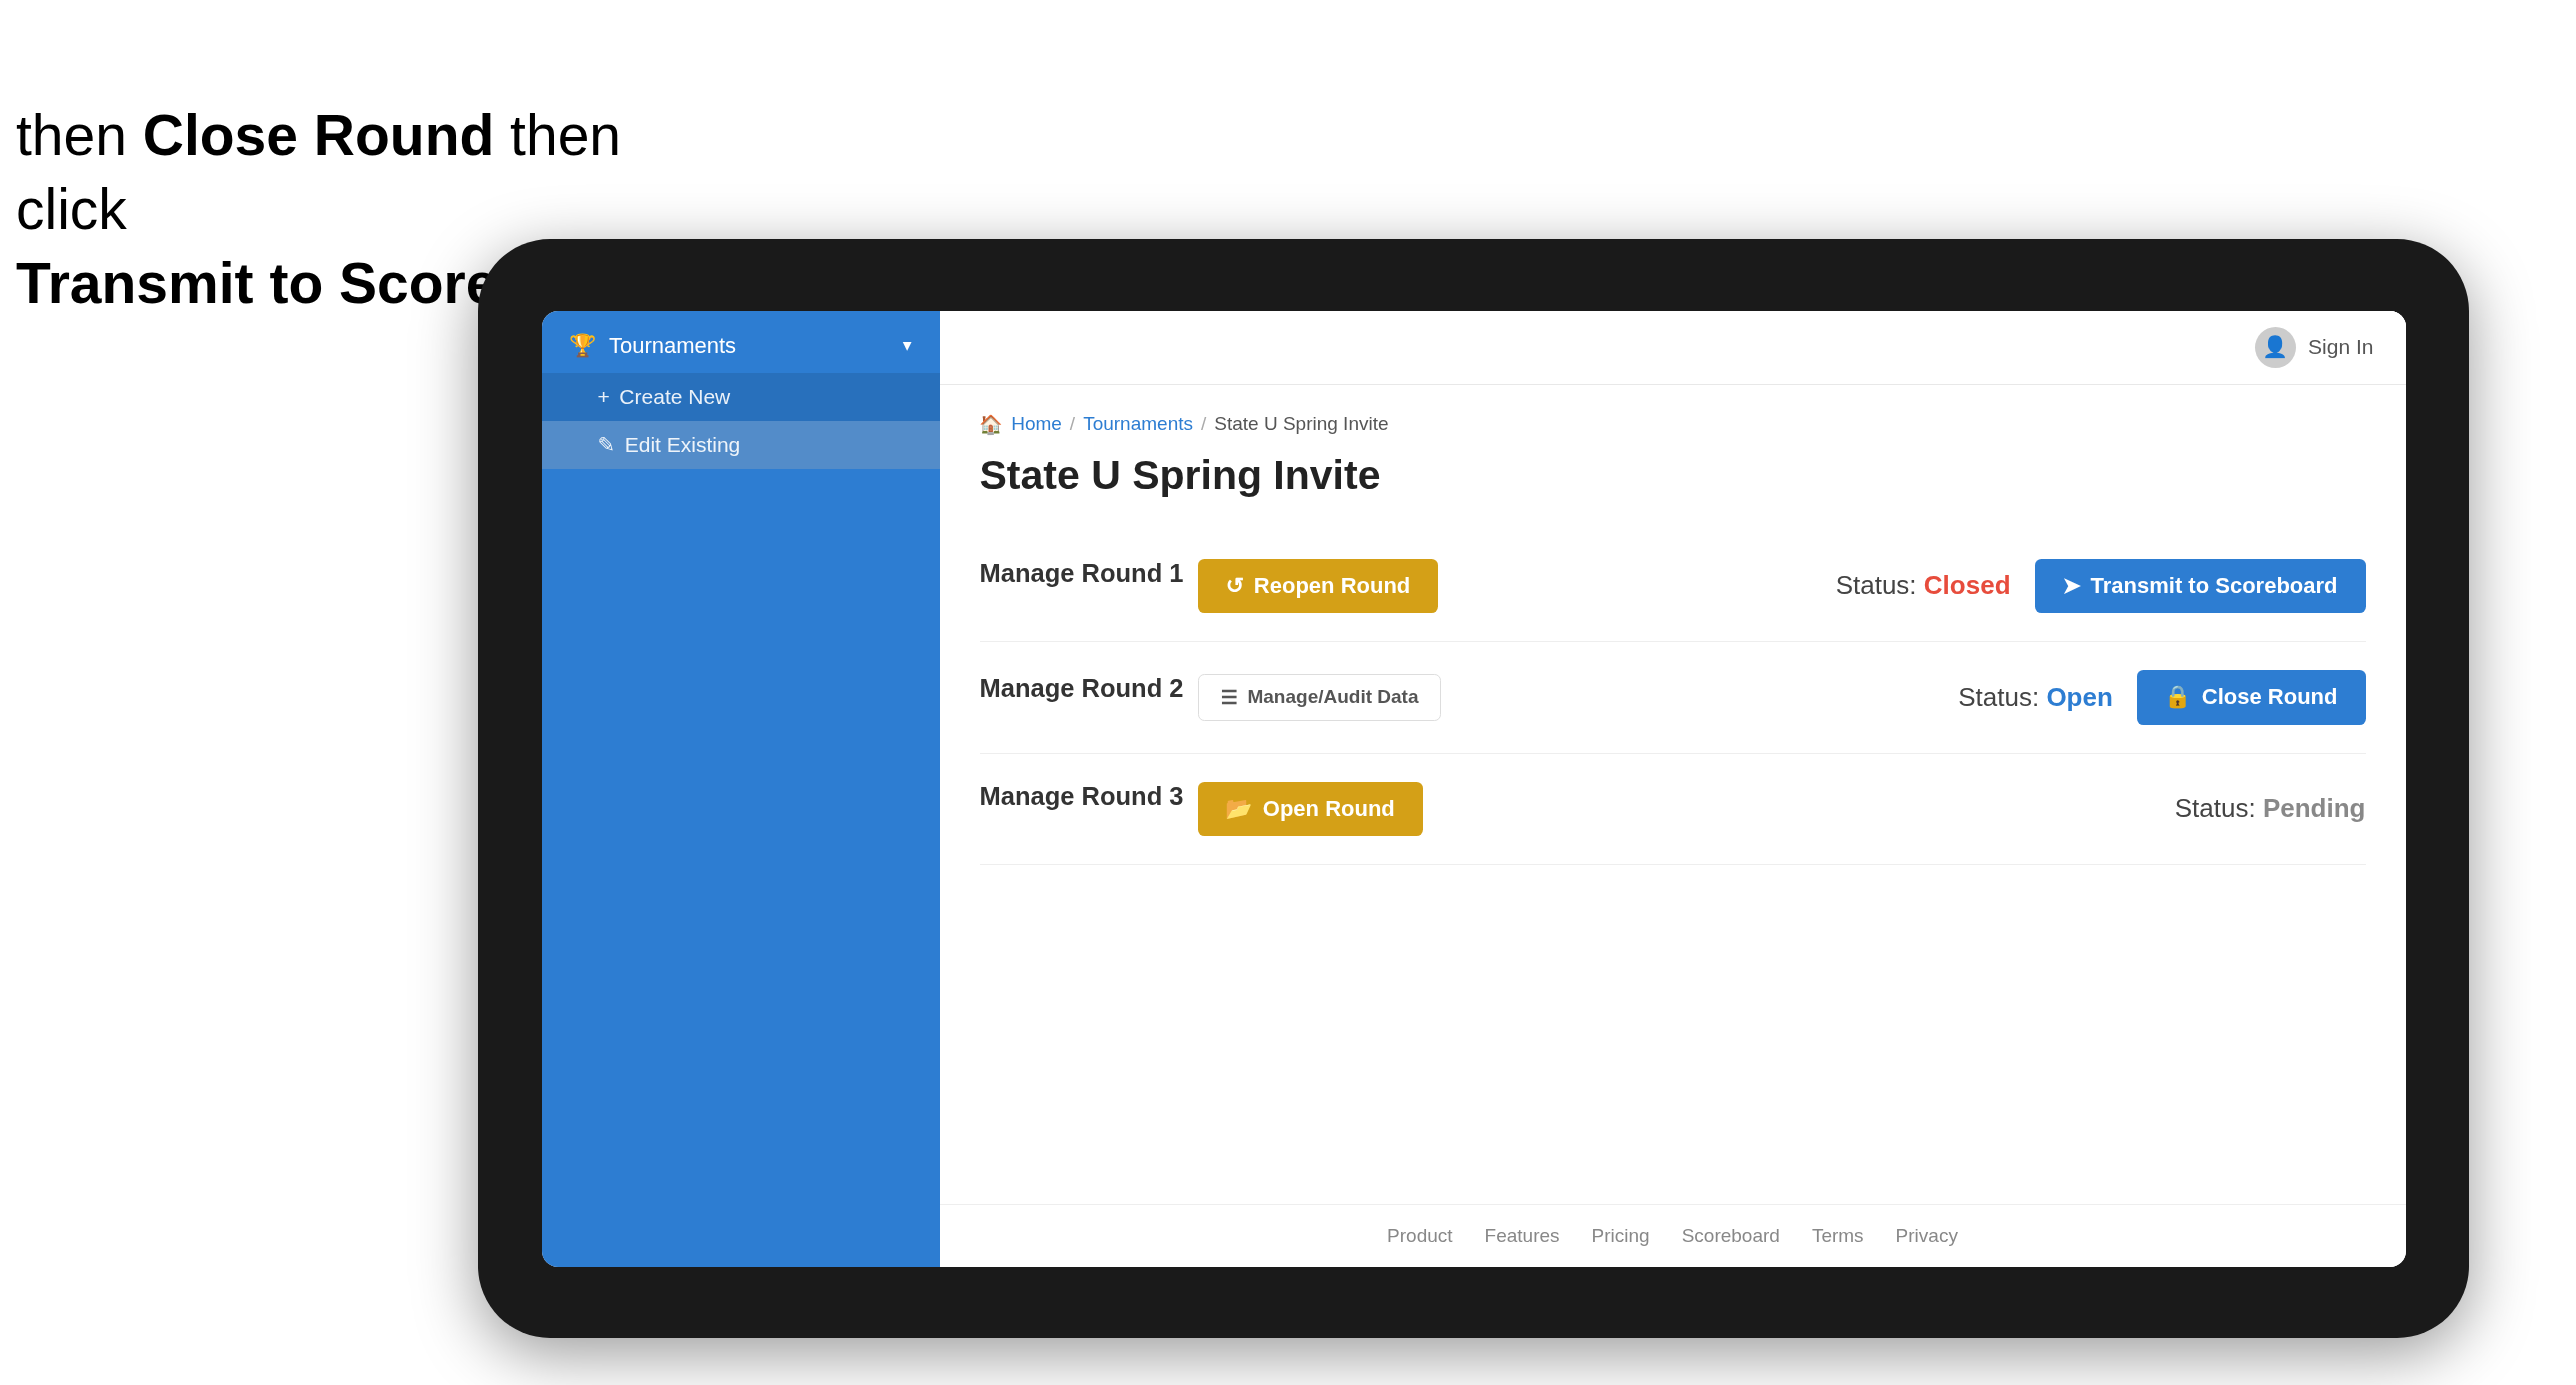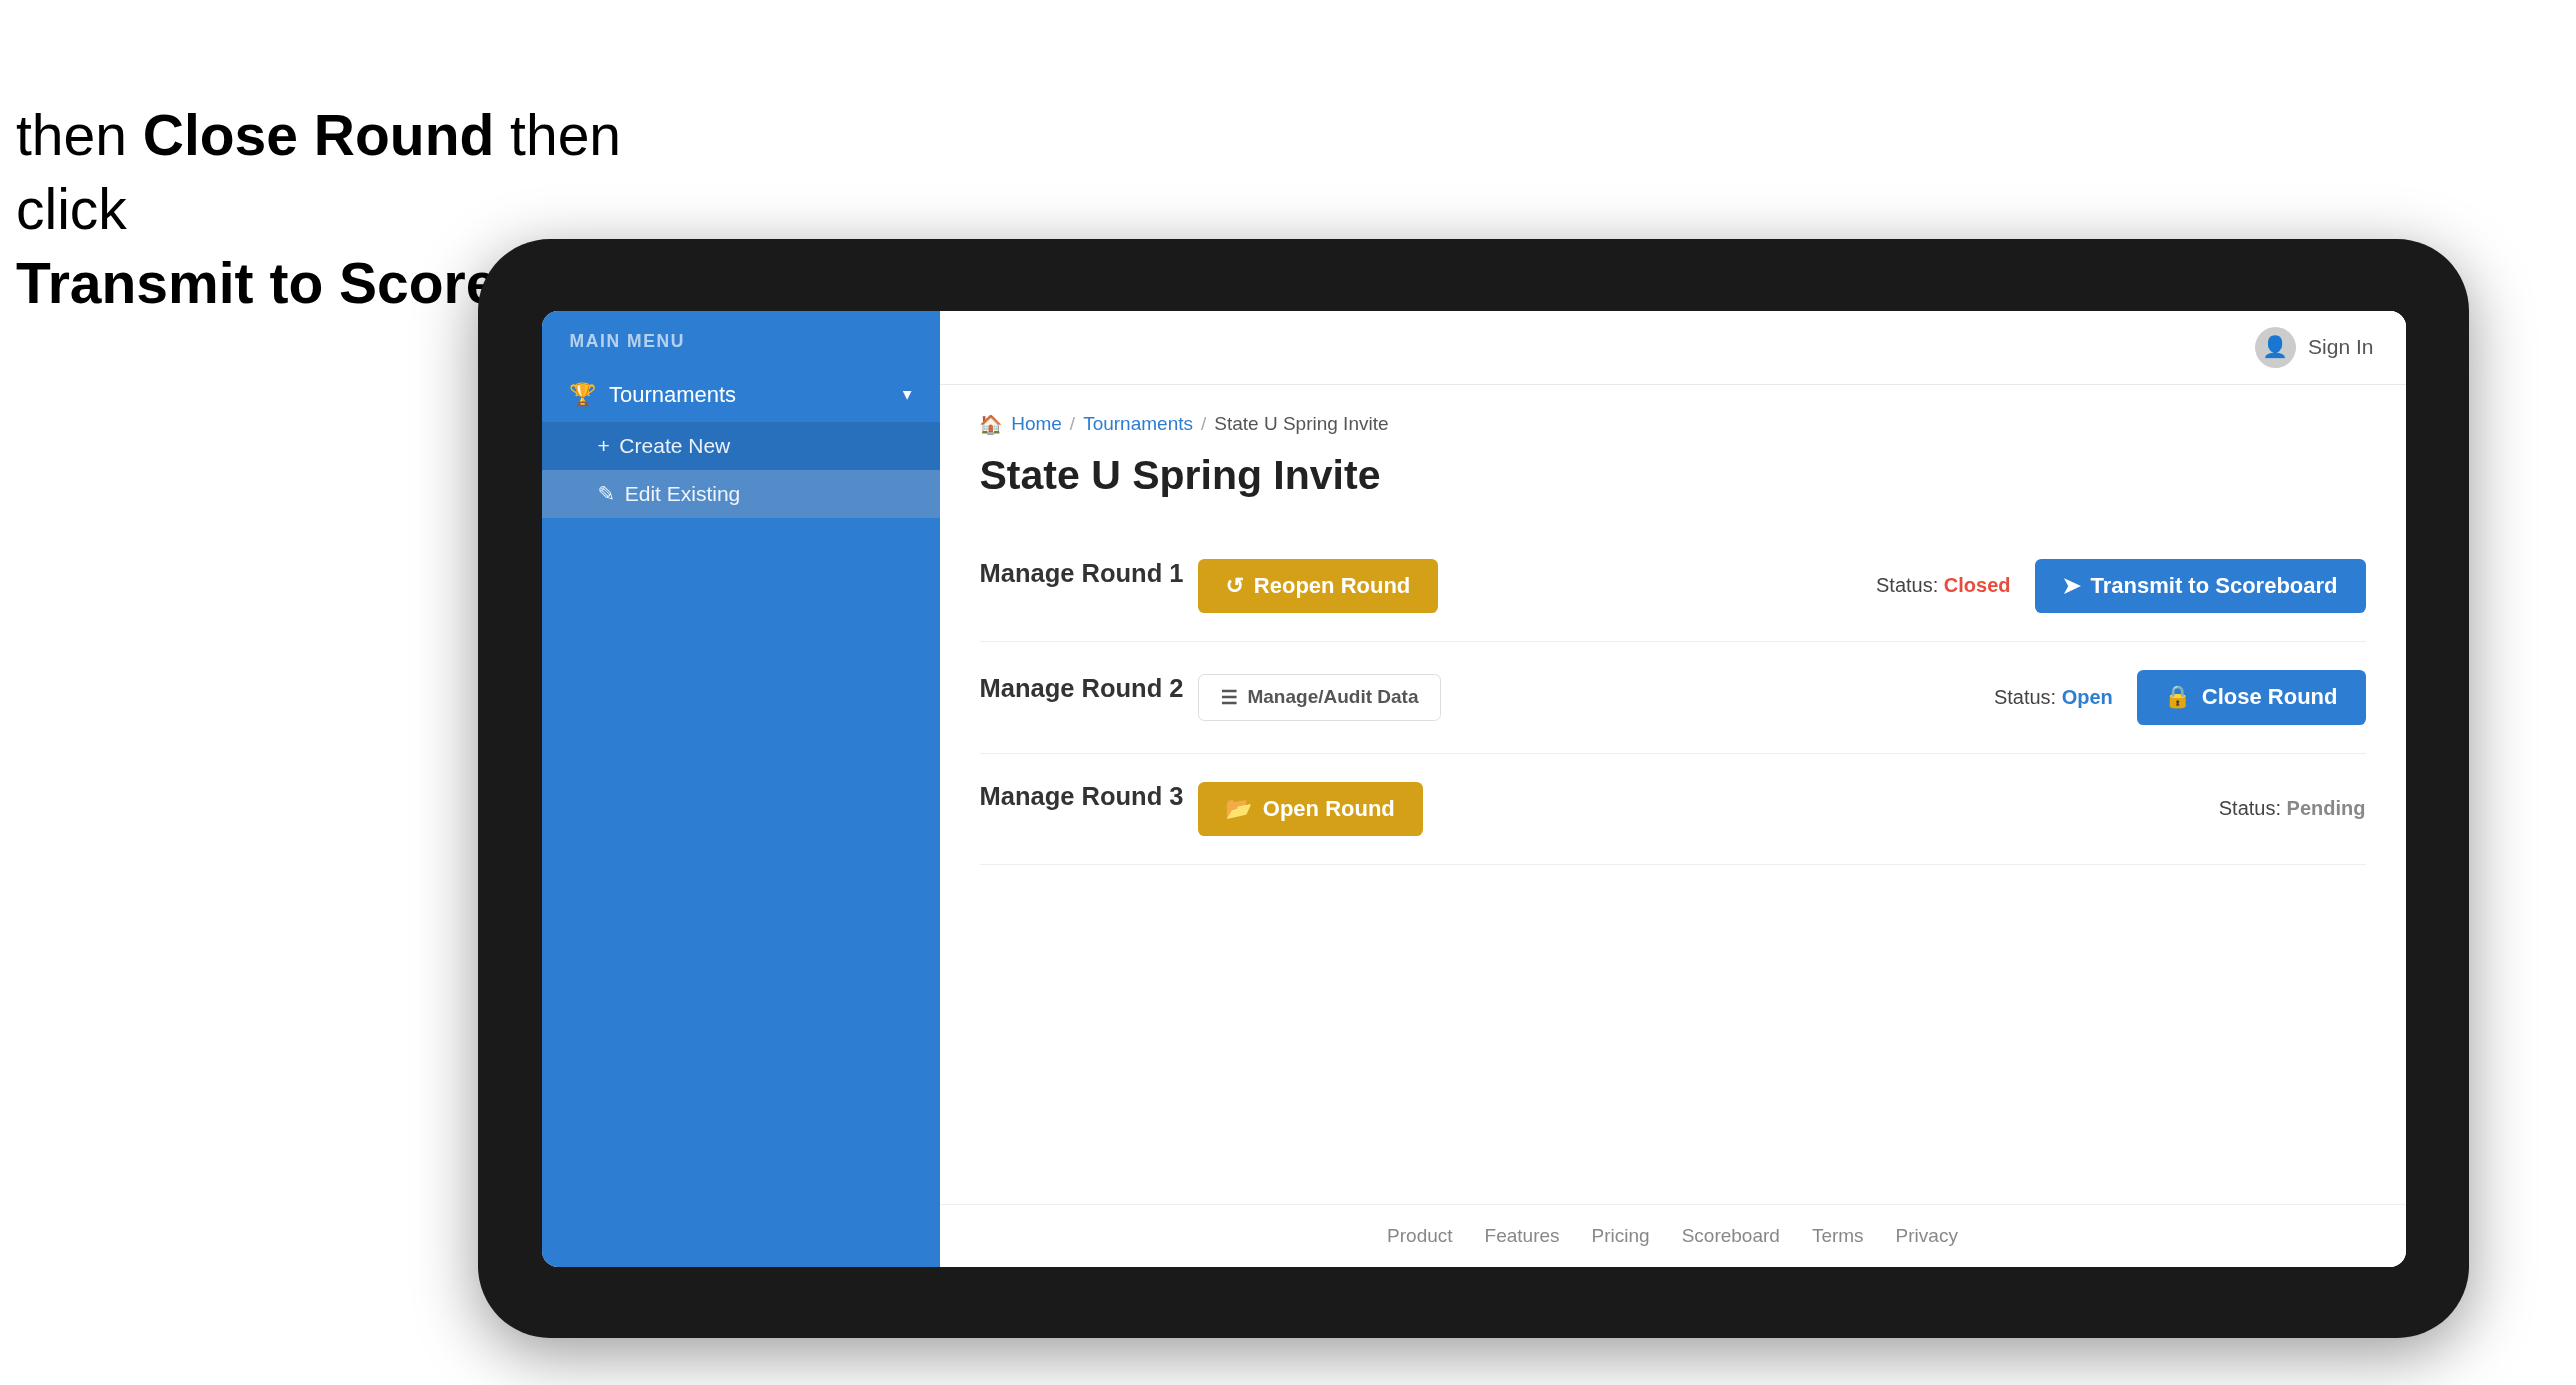--- a/index.html
+++ b/index.html
@@ -247,21 +247,21 @@
       color: #333;
     }
 
     .round-right {
       display: flex;
       align-items: center;
       gap: 24px;
     }
 
     .status-label {
-      font-size: 20px;
+      font-size: 26px;
       color: #444;
     }
 
     .status-value {
       font-weight: 700;
     }
 
     .status-closed { color: #e74c3c; }
     .status-open { color: #2d7dd2; }
     .status-pending { color: #888; }
@@ -325,21 +325,20 @@
 <svg class="arrow-svg" viewBox="0 0 3234 1740" width="2576" height="1386">
   <line x1="700" y1="400" x2="1730" y2="940" stroke="#e8194b" stroke-width="8"></line>
   <polygon points="1730,940 1680,900 1700,960" fill="#e8194b"></polygon>
 </svg>
 
 <div class="tablet-shell">
   <div class="tablet-screen">
     <div class="app-layout">
 
       <div class="sidebar">
-        <div class="main-menu-label">MAIN MENU</div>
         <div class="sidebar-nav">
           <div class="nav-item">
             <span class="nav-icon">🏆</span>
             <span class="nav-label">Tournaments</span>
             <span class="chevron">▾</span>
           </div>
           <div class="sub-nav">
             <div class="sub-nav-item">
               <span>+</span>
               <span>Create New</span>

